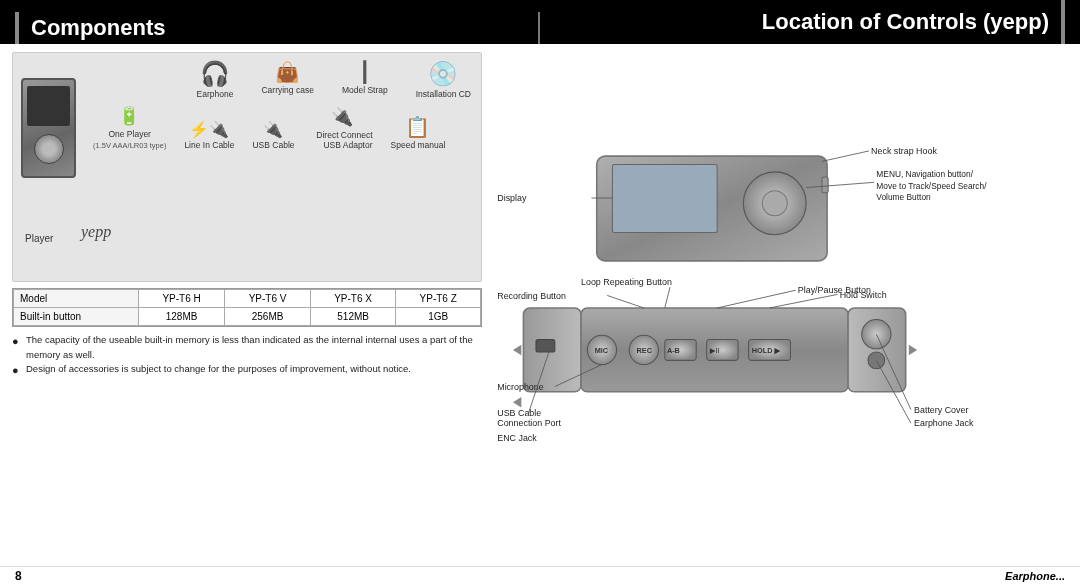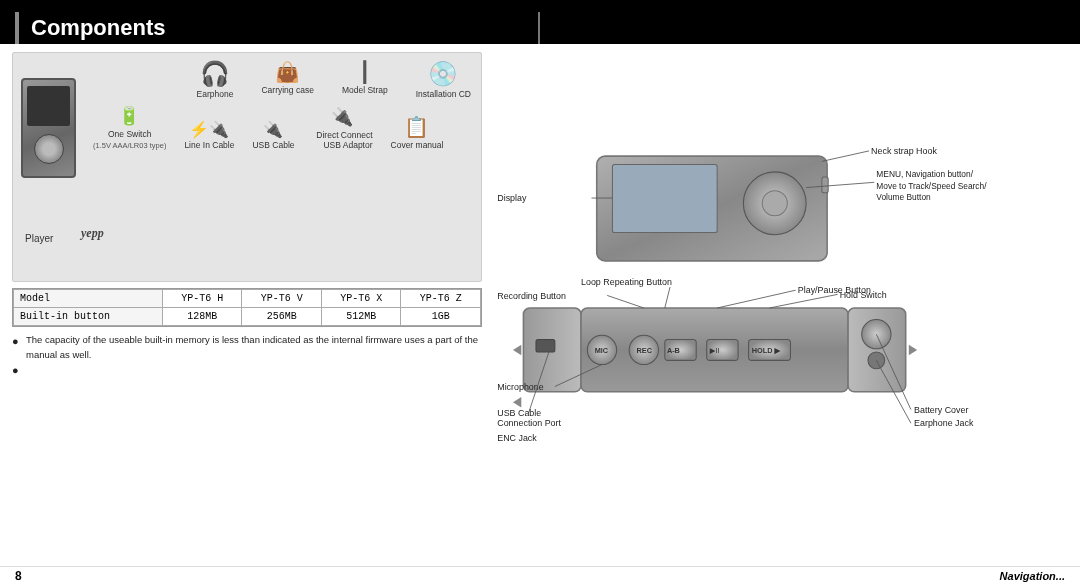--- a/index.html
+++ b/index.html
@@ -137,22 +137,22 @@
       height: 30px;
       background: radial-gradient(circle, #bbb 30%, #666 100%);
       border-radius: 50%;
       border: 1px solid #444;
     }
 
     .yepp-brand {
       position: absolute;
       left: 68px;
       bottom: 40px;
-      font-size: 12px;
-      font-weight: bold;
+      font-size: 16px;
+      font-weight: normal;
       font-style: italic;
       color: #444;
       font-family: Georgia, serif;
     }
 
     .player-lbl {
       position: absolute;
       left: 12px;
       bottom: 37px;
       font-size: 10px;
@@ -166,21 +166,20 @@
     .spec-table {
       width: 100%;
       border-collapse: collapse;
       font-size: 10px;
     }
 
     .spec-table td {
       border: 1px solid #aaa;
       padding: 3px 6px;
       text-align: center;
-      font-family: Liberation Mono, monospace;
     }
 
     .spec-table td:first-child {
       text-align: left;
       background: #f5f5f5;
     }
 
     .notes-section {
       font-size: 9.5px;
       color: #222;
@@ -228,20 +227,24 @@
     }
   </style>
 </head>
 <body>
 
 <div class="header-bar">
   <div class="header-left-part">
     <div class="accent-bar-left"></div>
     <span class="header-title">Components</span>
   </div>
+  <div class="header-right-part">
+    <span class="header-title">Location of Controls (yepp)</span>
+    <div class="accent-bar-right"></div>
+  </div>
 </div>
 
 <div class="content-area">
 
   <div class="left-col">
 
     <div class="components-illustration">
 
       <div class="player-box">
         <div class="player-box-inner"></div>
@@ -266,38 +269,38 @@
         </div>
         <div class="illus-item">
           <span class="ico">💿</span>
           <span>Installation CD</span>
         </div>
       </div>
 
       <div class="illus-bottom">
         <div class="illus-item">
           <span class="ico" style="font-size:18px;">🔋</span>
-          <span>One Switch</span>
+          <span>One Player</span>
           <span style="font-size:7.5px;color:#555;text-align:right;">(1.5V AAA/LR03 type)</span>
         </div>
         <div class="illus-item">
           <span class="ico" style="font-size:16px;color:#666;">⚡🔌</span>
           <span>Line In Cable</span>
         </div>
         <div class="illus-item">
           <span class="ico" style="font-size:16px;">🔌</span>
           <span>USB Cable</span>
         </div>
         <div class="illus-item">
           <span class="ico" style="font-size:18px;">🔌</span>
           <span style="max-width:60px;text-align:right;">Direct Connect USB Adaptor</span>
         </div>
         <div class="illus-item">
           <span class="ico" style="font-size:20px;">📋</span>
-          <span>Cover manual</span>
+          <span>Speed manual</span>
         </div>
       </div>
     </div>
 
     <div class="table-section">
       <table class="spec-table">
         <tbody>
             <tr>
           <td>Model</td>
           <td>YP-T6 H</td>
@@ -312,24 +315,25 @@
           <td>512MB</td>
           <td>1GB</td>
         </tr>
       </tbody>
         </table>
     </div>
 
     <div class="notes-section">
       <div class="note-item">
         <span class="note-bullet">●</span>
-        <span>The capacity of the useable built-in memory is less than indicated as the internal firmware uses a part of the manual as well.</span>
+        <span>The capacity of the useable built-in memory is less than indicated as the internal internal uses a part of the memory as well.</span>
       </div>
       <div class="note-item">
         <span class="note-bullet">●</span>
+        <span>Design of accessories is subject to change for the purposes of improvement, without notice.</span>
       </div>
     </div>
   </div>
 
   <div class="right-col">
     <div class="controls-diagram">
       <svg width="100%" height="100%" viewBox="0 0 550 330">
 
         <rect x="100" y="20" width="220" height="100" rx="8" ry="8" fill="url(#deviceGrad)" stroke="#777" stroke-width="1.5"></rect>
         <defs>
@@ -435,14 +439,14 @@
         <polygon points="398,200 406,205 398,210" fill="#888"></polygon>
 
       </svg>
     </div>
   </div>
 
 </div>
 
 <div class="page-footer">
   <span class="page-num">8</span>
-  <span class="continued">Navigation...</span>
+  <span class="continued">Earphone...</span>
 </div>
 
 </body></html>

